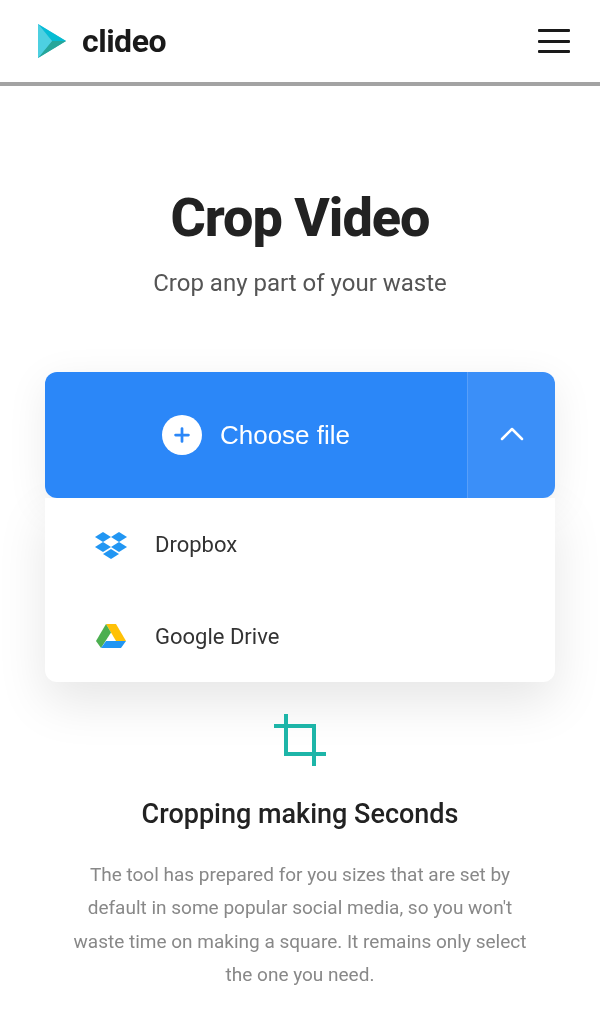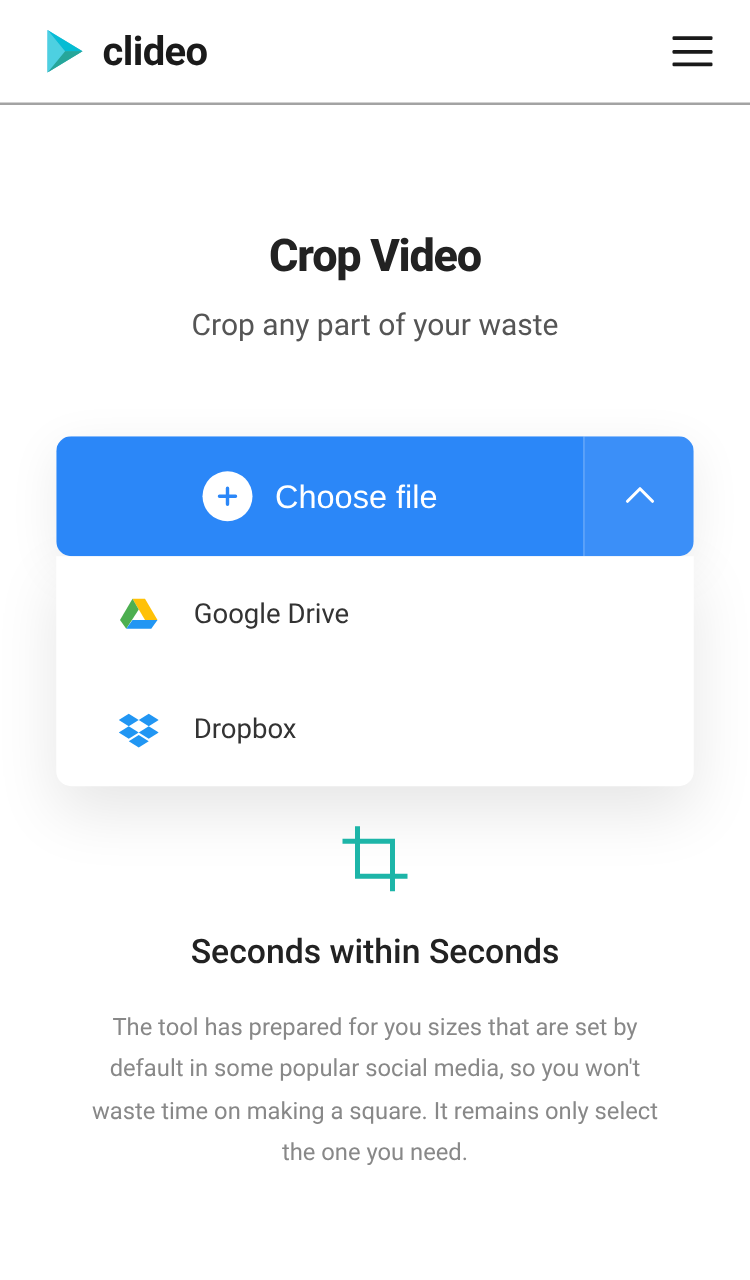--- a/index.html
+++ b/index.html
@@ -12,21 +12,21 @@
       background: #ffffff;
       width: 600px;
       height: 1024px;
       overflow: hidden;
     }
     .header {
       display: flex;
       justify-content: space-between;
       align-items: center;
       padding: 20px 30px;
-      border-bottom: 2px solid #a3a3a3;
+      border-bottom: 4px solid #a3a3a3;
     }
     .logo {
       display: flex;
       align-items: center;
       gap: 10px;
     }
     .logo-icon {
       width: 42px;
       height: 42px;
     }
@@ -49,21 +49,21 @@
       height: 3px;
       width: 100%;
       background: #1a1a1a;
       border-radius: 1px;
     }
     .main {
       padding: 100px 45px 0;
       text-align: center;
     }
     .title {
-      font-size: 36px;
+      font-size: 54px;
       font-weight: 800;
       color: #222;
       margin-bottom: 20px;
       letter-spacing: -1px;
     }
     .subtitle {
       font-size: 24px;
       color: #555;
       margin-bottom: 75px;
       font-weight: 400;
@@ -73,21 +73,21 @@
       width: 100%;
       border-radius: 12px;
       overflow: hidden;
       box-shadow: 0 10px 40px rgba(0, 0, 0, 0.08);
     }
     .choose-file-btn {
       flex: 1;
       background: #2b87f8;
       color: white;
       border: none;
-      padding: 28px 20px;
+      padding: 43px 20px;
       font-size: 26px;
       font-weight: 500;
       display: flex;
       align-items: center;
       justify-content: center;
       gap: 18px;
       cursor: pointer;
     }
     .plus-icon {
       width: 40px;
@@ -210,44 +210,44 @@
           <path d="M2 12 L12 2 L22 12" stroke="white" stroke-width="2.5" fill="none" stroke-linecap="round" stroke-linejoin="round"></path>
         </svg>
       </span>
     </button>
   </div>
 
   <div class="dropdown-menu">
     <div class="dropdown-item">
       <div class="dropdown-item-icon">
         <svg viewBox="0 0 32 32" xmlns="http://www.w3.org/2000/svg">
-          <path d="M 11 4 L 21 4 L 31 21 L 21 21 Z" fill="#ffc107"></path>
-          <path d="M 1 21 L 11 4 L 16 12.5 L 6 28 Z" fill="#4caf50"></path>
-          <path d="M 6 28 L 26 28 L 31 21 L 11 21 Z" fill="#2196f3"></path>
-        </svg>
-      </div>
-      <span class="dropdown-item-label">Google Drive</span>
-    </div>
-    <div class="dropdown-item">
-      <div class="dropdown-item-icon">
-        <svg viewBox="0 0 32 32" xmlns="http://www.w3.org/2000/svg">
           <path d="M 8 4 L 16 9 L 8 14 L 0 9 Z" fill="#2196f3"></path>
           <path d="M 24 4 L 32 9 L 24 14 L 16 9 Z" fill="#2196f3"></path>
           <path d="M 8 14 L 16 19 L 8 24 L 0 19 Z" fill="#2196f3"></path>
           <path d="M 24 14 L 32 19 L 24 24 L 16 19 Z" fill="#2196f3"></path>
           <path d="M 8 26 L 16 21 L 24 26 L 16 31 Z" fill="#2196f3"></path>
         </svg>
       </div>
       <span class="dropdown-item-label">Dropbox</span>
+    </div>
+    <div class="dropdown-item">
+      <div class="dropdown-item-icon">
+        <svg viewBox="0 0 32 32" xmlns="http://www.w3.org/2000/svg">
+          <path d="M 11 4 L 21 4 L 31 21 L 21 21 Z" fill="#ffc107"></path>
+          <path d="M 1 21 L 11 4 L 16 12.5 L 6 28 Z" fill="#4caf50"></path>
+          <path d="M 6 28 L 26 28 L 31 21 L 11 21 Z" fill="#2196f3"></path>
+        </svg>
+      </div>
+      <span class="dropdown-item-label">Google Drive</span>
     </div>
   </div>
 
   <div class="feature">
     <div class="feature-icon">
       <svg viewBox="0 0 56 56" xmlns="http://www.w3.org/2000/svg" fill="none">
         <path d="M 14 2 L 14 42 L 54 42" stroke="#1db5a8" stroke-width="4"></path>
         <path d="M 2 14 L 42 14 L 42 54" stroke="#1db5a8" stroke-width="4"></path>
       </svg>
     </div>
-    <h2 class="feature-title">Seconds within Seconds</h2>
+    <h2 class="feature-title">Cropping making Seconds</h2>
     <p class="feature-desc">The tool has prepared for you sizes that are set by default in some popular social media, so you won't waste time on making a square. It remains only select the one you need.</p>
   </div>
 </main>
 
 </body></html>

